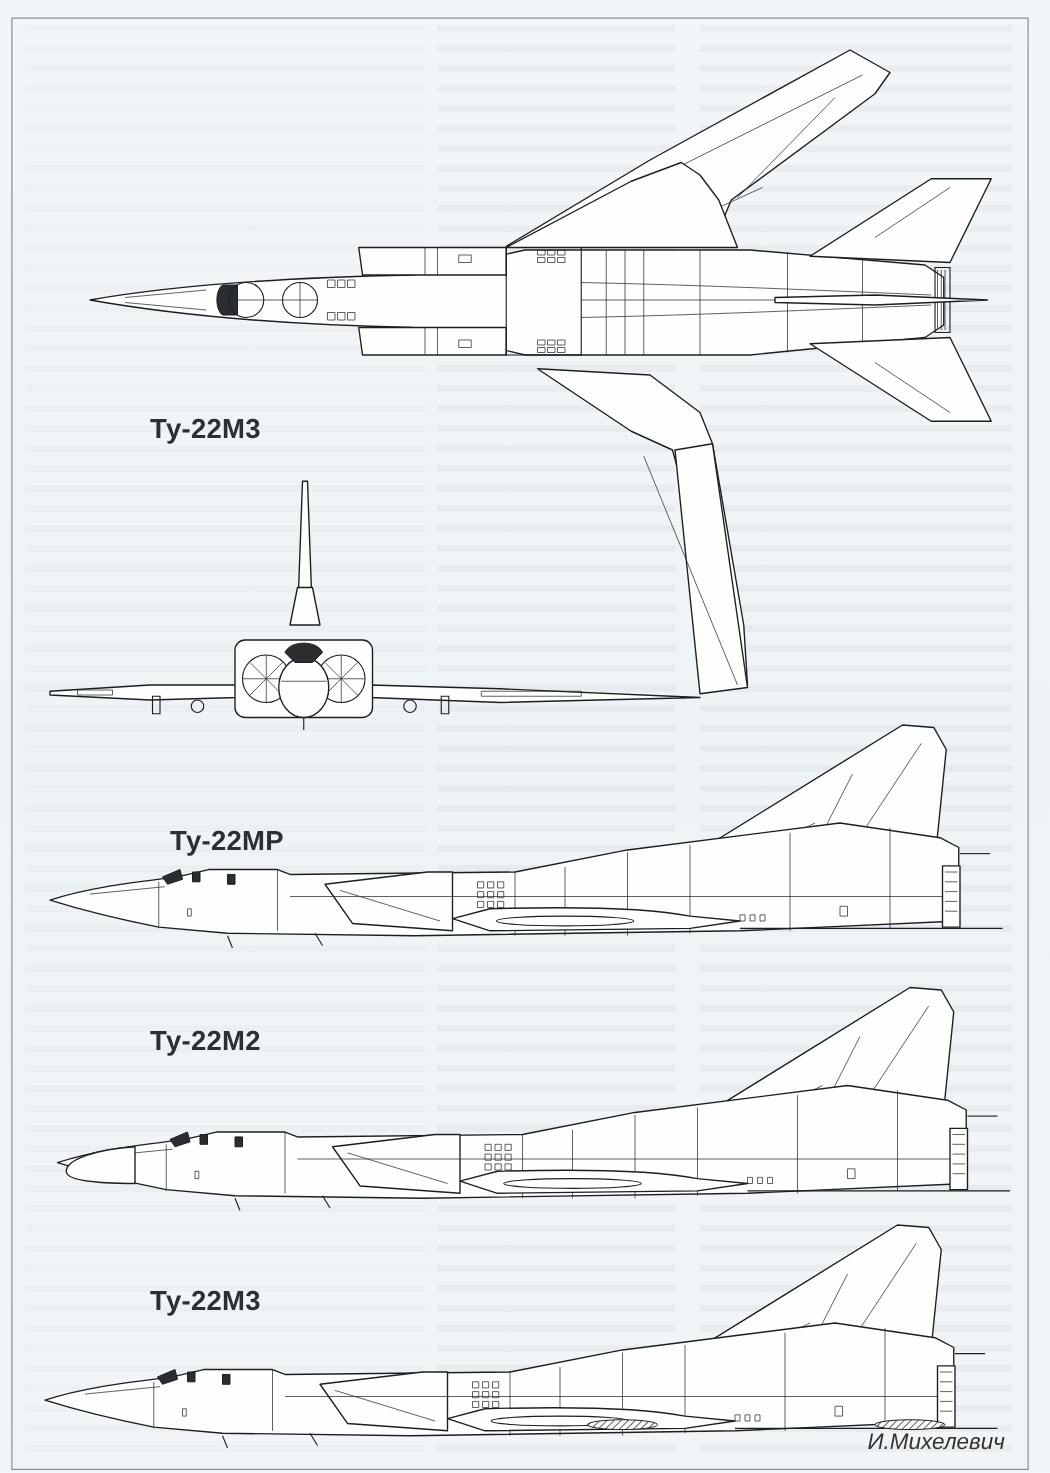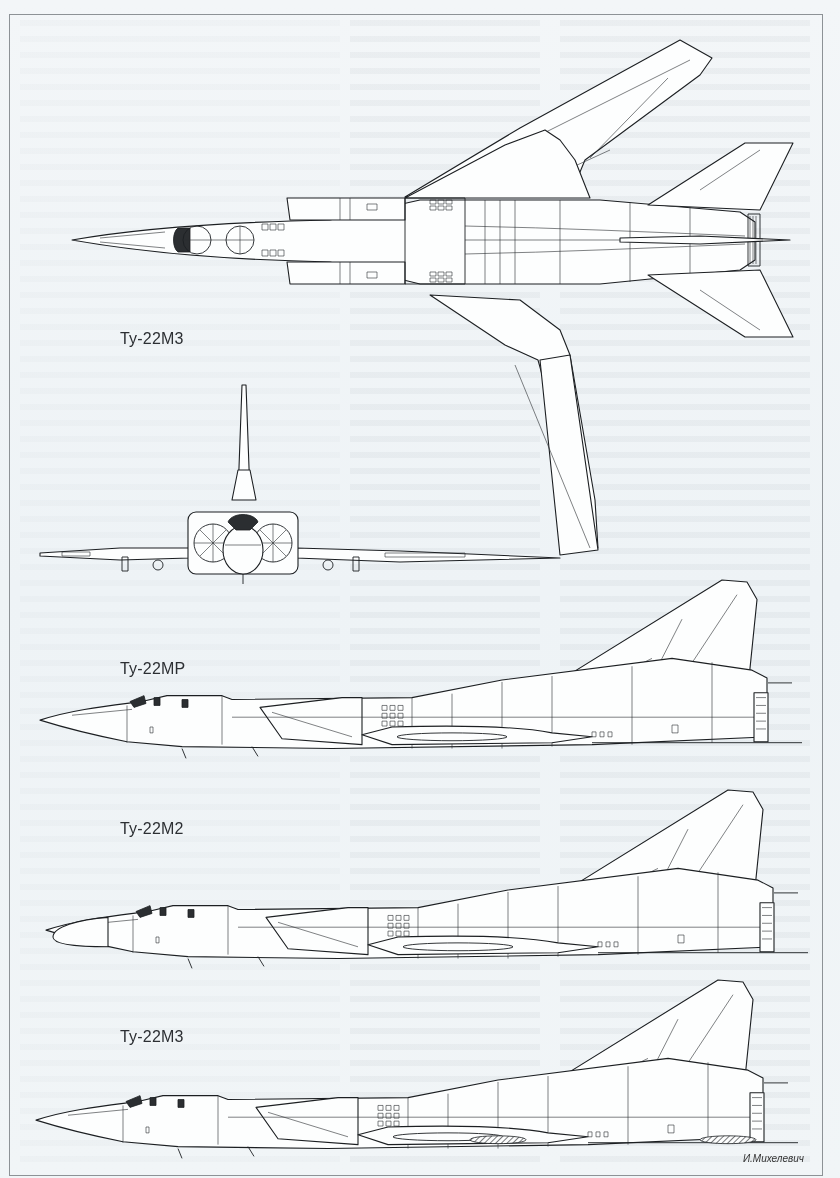--- a/index.html
+++ b/index.html
@@ -15,26 +15,26 @@
   }
   .ghost-col {
     position: absolute; background:
       repeating-linear-gradient(180deg, rgba(120,130,140,0.07) 0 6px, transparent 6px 16px);
   }
   .frame {
     position: absolute; left: 9px; top: 14px; width: 814px; height: 1162px;
     border: 1.5px solid #8d9296; box-sizing: border-box;
   }
   .label {
-    position: absolute; font-weight: normal; font-size: 16px; color: #2c2f33;
+    position: absolute; font-weight: bold; font-size: 22px; color: #2c2f33;
     letter-spacing: 0.2px; font-family: "Liberation Sans", sans-serif;
   }
   .signature {
     position: absolute; right: 36px; bottom: 14px; font-style: italic;
-    font-size: 10px; color: #333; font-family: "Liberation Sans", sans-serif;
+    font-size: 18px; color: #333; font-family: "Liberation Sans", sans-serif;
   }
   svg.art { position: absolute; left: 0; top: 0; }
   svg.art * { vector-effect: non-scaling-stroke; }
   .ln { fill: #fdfefe; stroke: #1c1f22; stroke-width: 1.1; stroke-linejoin: round; }
   .ln-n { fill: none; stroke: #1c1f22; stroke-width: 0.9; }
   .thin { fill: none; stroke: #2a2d30; stroke-width: 0.6; }
   .dark { fill: #2b2e31; stroke: #1c1f22; stroke-width: 0.8; }
   .hatch { fill: url(#hatch); stroke: #1c1f22; stroke-width: 0.8; }
 </style>
 </head>
@@ -242,18 +242,18 @@
       <path class="ln" d="M15,150 C15,140 40,132 70,130 L70,160 C40,160 15,158 15,150 Z"></path>
     </g>
     <g transform="translate(28,980) scale(1.0,0.98)">
       <use href="#side-aircraft"></use>
       <ellipse class="hatch" cx="470" cy="163" rx="28" ry="4"></ellipse>
       <ellipse class="hatch" cx="700" cy="163" rx="28" ry="4"></ellipse>
     </g>
   </svg>
 
   <div class="label" style="left:120px;top:330px">Ту-22М3</div>
-  <div class="label" style="left:120px;top:660px">Ту-22МР</div>
+  <div class="label" style="left:136px;top:660px">Ту-22МР</div>
   <div class="label" style="left:120px;top:820px">Ту-22М2</div>
   <div class="label" style="left:120px;top:1028px">Ту-22М3</div>
 
   <div class="signature">И.Михелевич</div>
 </div>
 
 </body></html>

